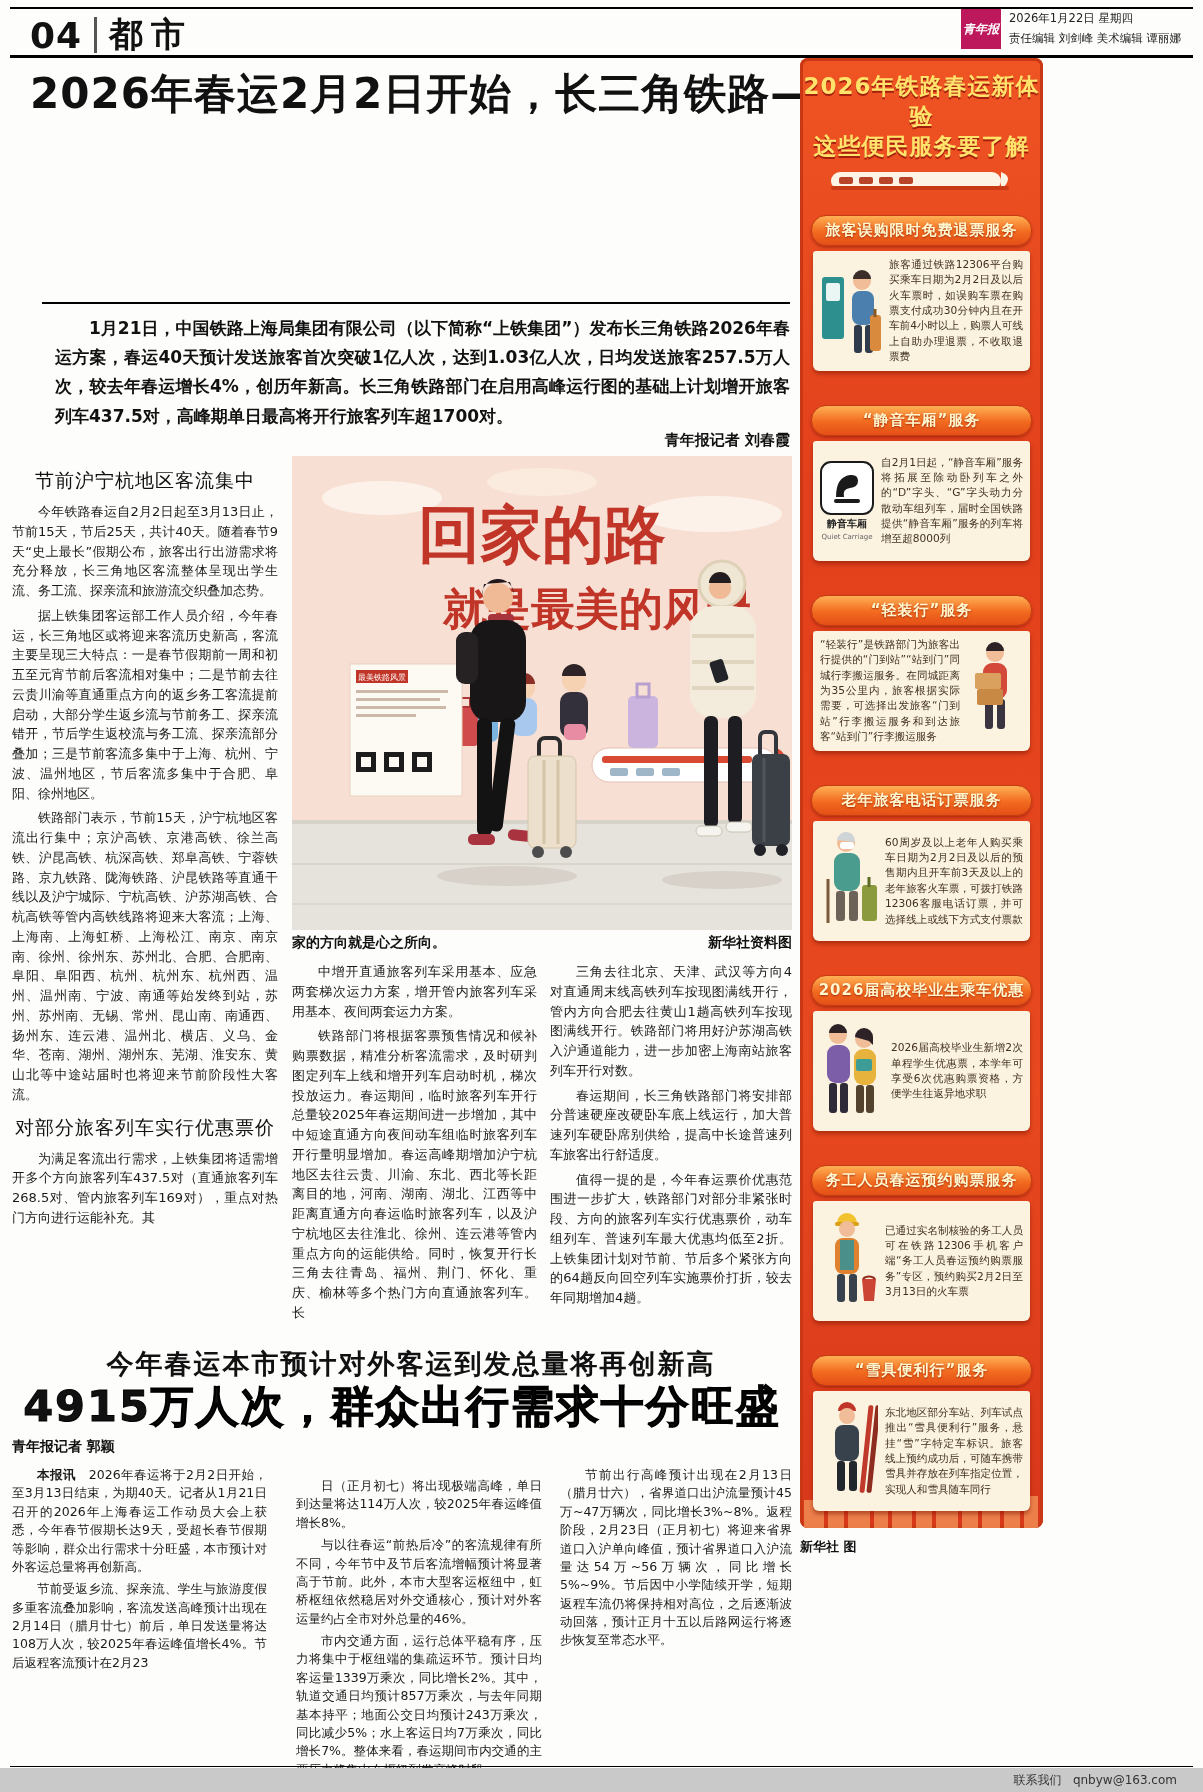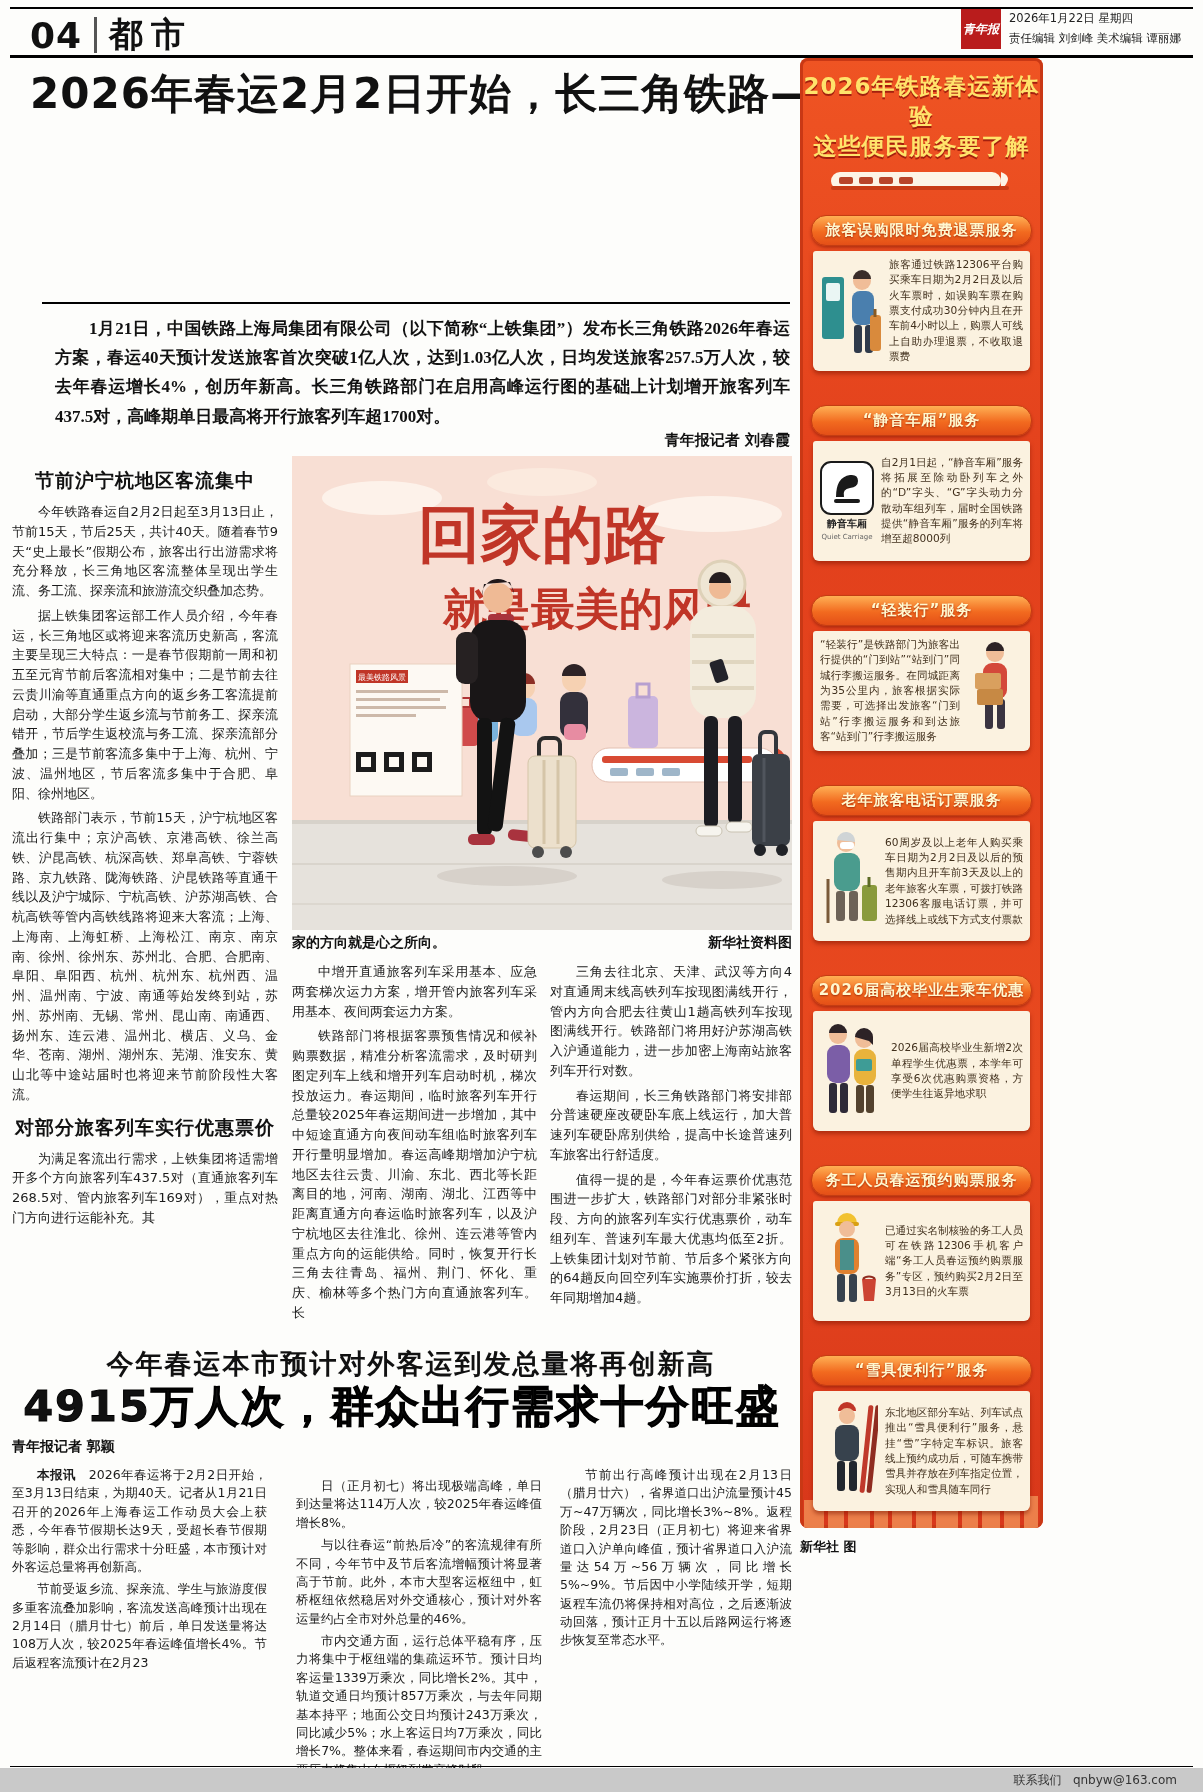--- a/index.html
+++ b/index.html
@@ -5,34 +5,34 @@
   html,body{margin:0;padding:0;background:#e9e9e9;}
   .page{position:relative;width:1203px;height:1792px;background:#fdfdfb;margin:0 auto;overflow:hidden;
         font-family:"DejaVu Sans","Liberation Sans",sans-serif;color:#111;}
   .abs{position:absolute;}
   .rule{background:#000;}
 
   
   .hdr-pagenum{font-size:36px;font-weight:900;letter-spacing:1px;}
   .hdr-divider{width:3px;height:36px;background:#555;margin:0 12px;}
   .hdr-section{font-size:34px;font-weight:900;letter-spacing:8px;}
-  .masthead{width:40px;height:40px;background:#b91c1c;color:#fff;font-size:12px;font-weight:700;
+  .masthead{width:40px;height:40px;background:#be185d;color:#fff;font-size:12px;font-weight:700;
             display:flex;align-items:center;justify-content:center;font-style:italic;line-height:1.05;text-align:center;}
   .hdr-meta{font-size:11.5px;line-height:1.7;color:#222;white-space:nowrap;}
 
   
   .kicker1{font-size:42px;font-weight:900;text-align:center;letter-spacing:1px;white-space:nowrap;}
   .head1{font-size:80px;font-weight:900;text-align:center;line-height:1.12;letter-spacing:3px;
          -webkit-text-stroke:2.5px #000;}
-  .lead{font-size:17px;line-height:1.72;text-align:justify;text-indent:2em;font-weight:600;font-family:Liberation Serif, serif;}
+  .lead{font-size:17px;line-height:1.72;text-align:justify;text-indent:2em;font-weight:600;}
   .lead-byline{text-align:right;font-weight:700;font-size:15px;}
 
   .bodycol{overflow:hidden;}
   .bodycol p{margin:0 0 5px;font-size:13px;line-height:1.52;text-align:justify;text-indent:2em;color:#1a1a1a;}
-  .subhead{font-size:19px;font-weight:700;text-align:center;margin:10px 0 8px;letter-spacing:1px;}
+  .subhead{font-size:19px;font-weight:400;text-align:center;margin:10px 0 8px;letter-spacing:1px;}
 
   .photo-caption-row{display:flex;justify-content:space-between;font-size:14px;font-weight:700;}
 
   
   .kicker2{font-size:27px;font-weight:700;text-align:center;letter-spacing:2px;}
   .head2{font-size:43px;font-weight:900;text-align:center;letter-spacing:2px;-webkit-text-stroke:1px #000;}
   .byline2{font-size:14px;font-weight:900;}
   .bodycol2{overflow:hidden;}
   .bodycol2 p{margin:0 0 4px;font-size:12.5px;line-height:1.47;text-align:justify;text-indent:2em;color:#1a1a1a;}
   .bodycol2 b{font-weight:900;}

